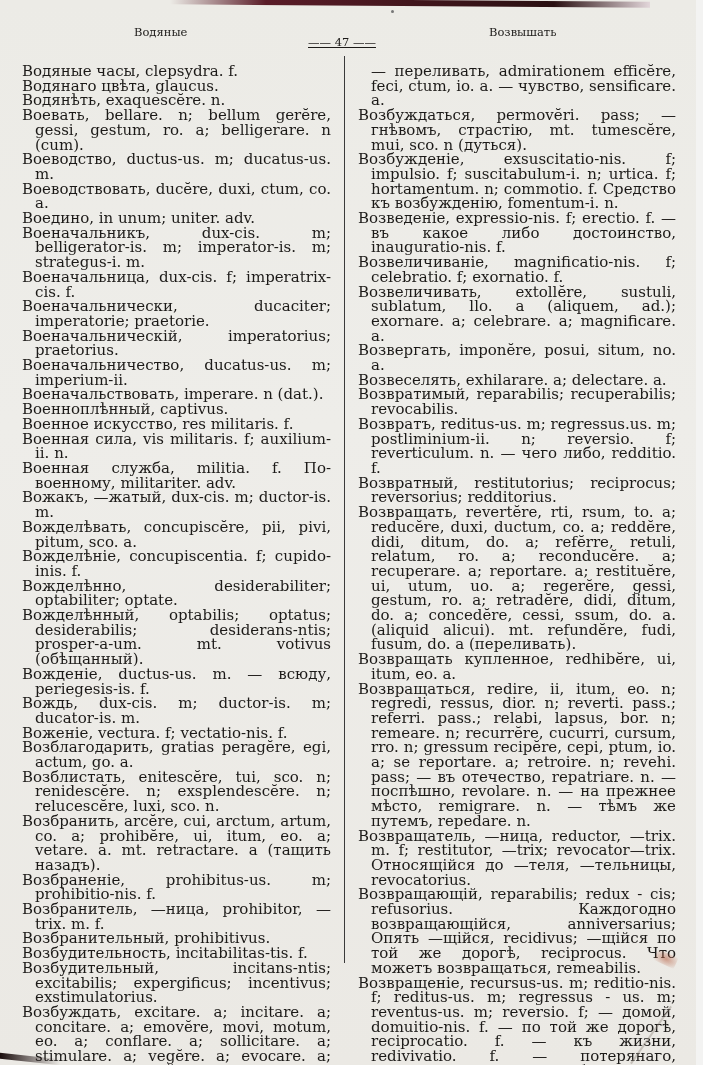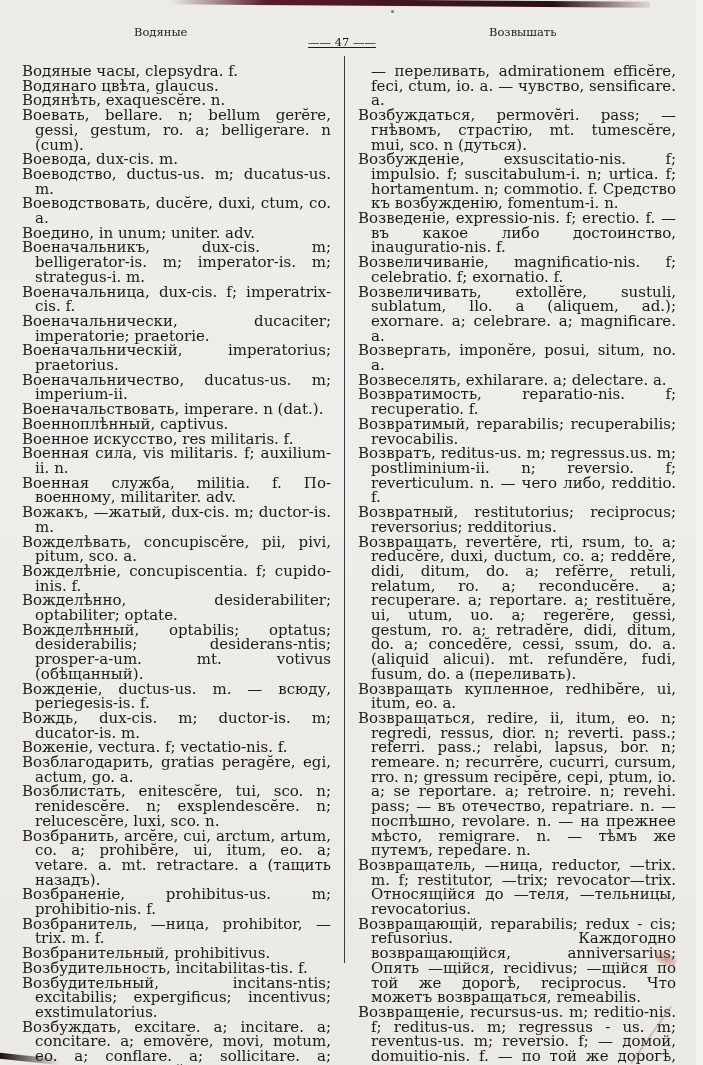--- a/index.html
+++ b/index.html
@@ -71,21 +71,20 @@
     <span class="left">Водяные</span>
     <span class="center">—— 47 ——</span>
     <span class="right">Возвышать</span>
   </div>
 
   <div class="col left" id="col-left">
       <p class="entry">Водяные часы, clepsydra. f.</p>
       <p class="entry">Водянаго цвѣта, glaucus.</p>
       <p class="entry">Водянѣть, exaquescĕre. n.</p>
       <p class="entry">Воевать, bellare. n; bellum gerĕre, gessi, gestum, ro. a; belligerare. n (cum).</p>
-      <p class="entry">Воевода, dux-cis. m.</p>
       <p class="entry">Воеводство, ductus-us. m; ducatus-us. m.</p>
       <p class="entry">Воеводствовать, ducĕre, duxi, ctum, co. a.</p>
       <p class="entry">Воедино, in unum; uniter. adv.</p>
       <p class="entry">Военачальникъ, dux-cis. m; belligerator-is. m; imperator-is. m; strategus-i. m.</p>
       <p class="entry">Военачальница, dux-cis. f; imperatrix-cis. f.</p>
       <p class="entry">Военачальнически, ducaciter; imperatorie; praetorie.</p>
       <p class="entry">Военачальническій, imperatorius; praetorius.</p>
       <p class="entry">Военачальничество, ducatus-us. m; imperium-ii.</p>
       <p class="entry">Военачальствовать, imperare. n (dat.).</p>
       <p class="entry">Военноплѣнный, captivus.</p>
@@ -113,21 +112,20 @@
   <div class="rule"></div>
   <div class="col right" id="col-right">
     <p class="entry cont">— переливать, admirationem efficĕre, feci, ctum, io. a. — чувство, sensificare. a.</p>
   <p class="entry">Возбуждаться, permovĕri. pass; — гнѣвомъ, страстію, mt. tumescĕre, mui, sco. n (дуться).</p>
       <p class="entry">Возбужденіе, exsuscitatio-nis. f; impulsio. f; suscitabulum-i. n; urtica. f; hortamentum. n; commotio. f. Средство къ возбужденію, fomentum-i. n.</p>
       <p class="entry">Возведеніе, expressio-nis. f; erectio. f. — въ какое либо достоинство, inauguratio-nis. f.</p>
       <p class="entry">Возвеличиваніе, magnificatio-nis. f; celebratio. f; exornatio. f.</p>
       <p class="entry">Возвеличивать, extollĕre, sustuli, sublatum, llo. a (aliquem, ad.); exornare. a; celebrare. a; magnificare. a.</p>
       <p class="entry">Возвергать, imponĕre, posui, situm, no. a.</p>
       <p class="entry">Возвеселять, exhilarare. a; delectare. a.</p>
-      <p class="entry">Возвратимость, reparatio-nis. f; recuperatio. f.</p>
       <p class="entry">Возвратимый, reparabilis; recuperabilis; revocabilis.</p>
       <p class="entry">Возвратъ, reditus-us. m; regressus.us. m; postliminium-ii. n; reversio. f; reverticulum. n. — чего либо, redditio. f.</p>
       <p class="entry">Возвратный, restitutorius; reciprocus; reversorius; redditorius.</p>
       <p class="entry">Возвращать, revertĕre, rti, rsum, to. a; reducĕre, duxi, ductum, co. a; reddĕre, didi, ditum, do. a; refĕrre, retuli, relatum, ro. a; reconducĕre. a; recuperare. a; reportare. a; restituĕre, ui, utum, uo. a; regerĕre, gessi, gestum, ro. a; retradĕre, didi, ditum, do. a; concedĕre, cessi, ssum, do. a. (aliquid alicui). mt. refundĕre, fudi, fusum, do. a (переливать).</p>
       <p class="entry">Возвращать купленное, redhibĕre, ui, itum, eo. a.</p>
       <p class="entry">Возвращаться, redire, ii, itum, eo. n; regredi, ressus, dior. n; reverti. pass.; referri. pass.; relabi, lapsus, bor. n; remeare. n; recurrĕre, cucurri, cursum, rro. n; gressum recipĕre, cepi, ptum, io. a; se reportare. a; retroire. n; revehi. pass; — въ отечество, repatriare. n. — поспѣшно, revolare. n. — на прежнее мѣсто, remigrare. n. — тѣмъ же путемъ, repedare. n.</p>
       <p class="entry">Возвращатель, —ница, reductor, —trix. m. f; restitutor, —trix; revocator—trix. Относящійся до —теля, —тельницы, revocatorius.</p>
       <p class="entry">Возвращающій, reparabilis; redux - cis; refusorius. Каждогодно возвращающійся, anniversarius; Опять —щійся, recidivus; —щійся по той же дорогѣ, reciprocus. Что можетъ возвращаться, remeabilis.</p>
       <p class="entry">Возвращеніе, recursus-us. m; reditio-nis. f; reditus-us. m; regressus - us. m; reventus-us. m; reversio. f; — домой, domuitio-nis. f. — по той же дорогѣ, reciprocatio. f. — къ жизни, redivivatio. f. — потерянаго, postliminium-ii. n. — собственности судомъ, evictio. f. Къ возвращенію относящійся, redhibitorius.</p>
       <p class="entry">Возвысившійся самъ собою, homo se ortus.</p>

